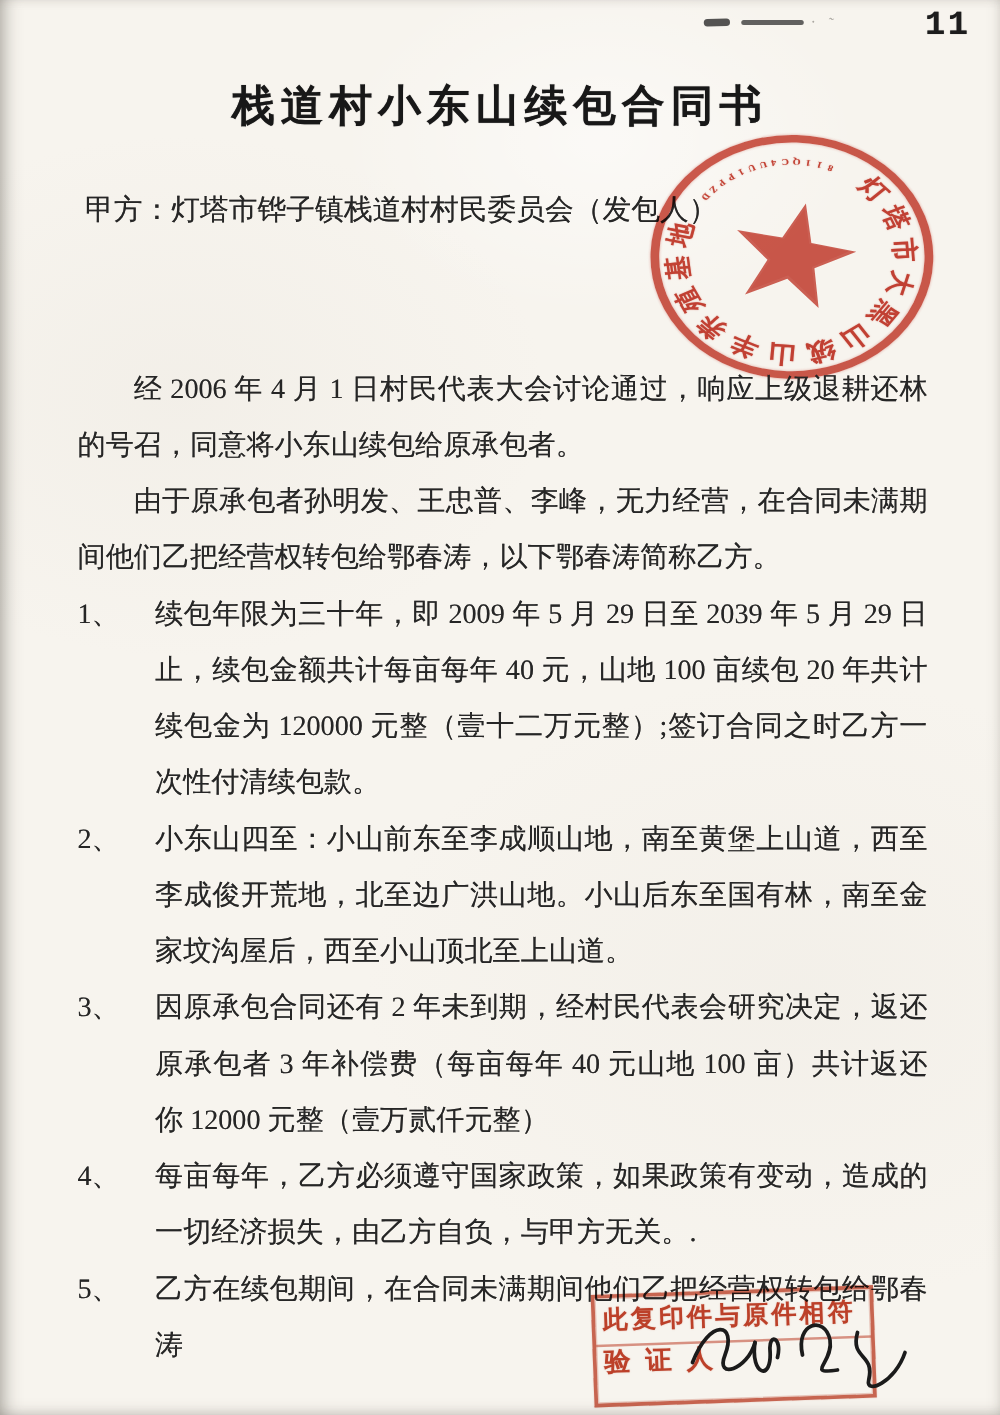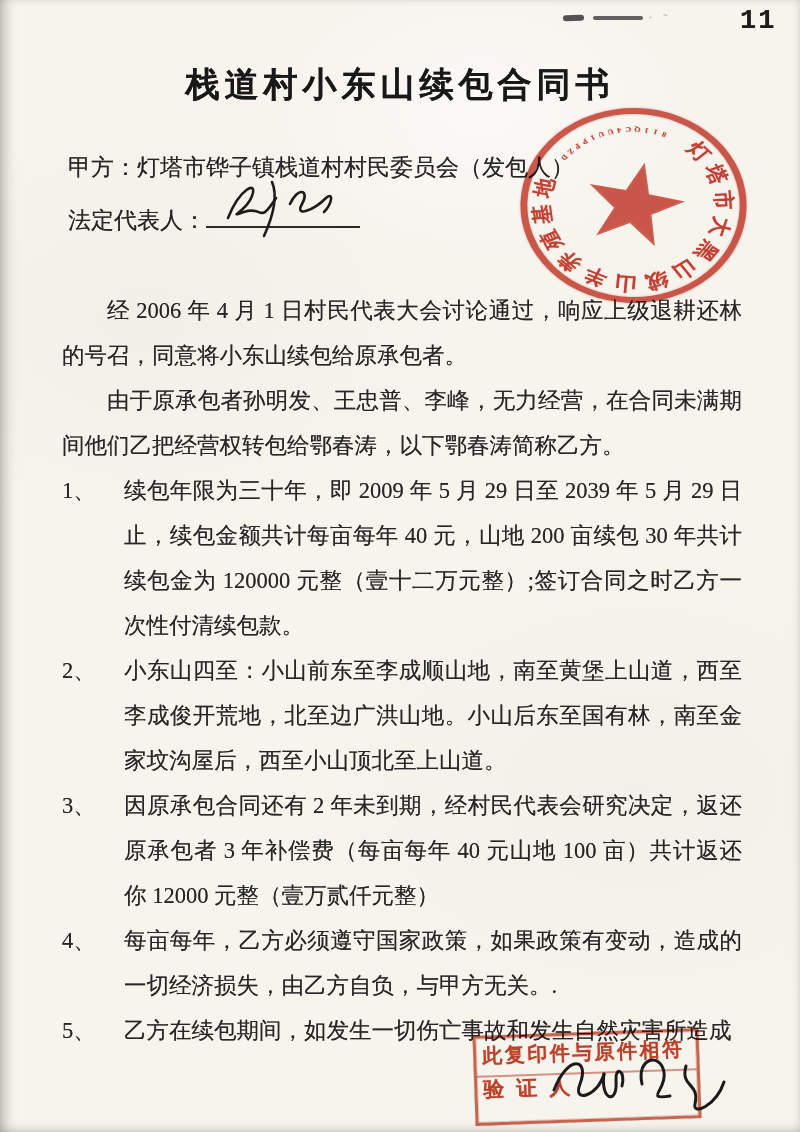--- a/index.html
+++ b/index.html
@@ -113,27 +113,20 @@
   <div class="mark3">·˜</div>
 
   <div class="page-number">11</div>
 
   <h1 class="title">栈道村小东山续包合同书</h1>
 
   <div class="line party-a">
     <span>甲方：</span><span>灯塔市铧子镇栈道村村民委员会（发包人）</span>
   </div>
 
-  <div class="line legal-rep">
-    <span>法定代表人：</span><span class="sig-line rep"><svg class="sig-svg" width="150" height="66" viewBox="0 0 150 66" title="李峰">
-          <path d="M14 44 C26 14, 44 6, 38 22 C32 38, 12 44, 30 38 C50 31, 44 52, 62 24"></path>
-          <path d="M58 8 C64 22, 60 40, 50 62"></path>
-          <path d="M76 30 C84 12, 96 16, 88 30 C80 44, 100 36, 112 24 C120 17, 118 30, 110 38"></path>
-        </svg></span>
-  </div>
 
 
   <div class="round-stamp">
     <div class="ring-rot">
       <div class="ring-chars">
           <span style="transform: rotate(-118deg) translateY(-80px);">灯</span>
           <span style="transform: rotate(-98.3333deg) translateY(-80px);">塔</span>
           <span style="transform: rotate(-78.6667deg) translateY(-80px);">市</span>
           <span style="transform: rotate(-59deg) translateY(-80px);">大</span>
           <span style="transform: rotate(-39.3333deg) translateY(-80px);">黑</span>
@@ -167,37 +160,37 @@
       <polygon points="50,8 59.5,36 89,36.5 65.5,55 74.5,83 50,65.5 25.5,83 34.5,55 11,36.5 40.5,36" fill="#c5392b" opacity="0.55"></polygon>
     </svg>
   </div>
 
   <div class="doc-body">
     <p>经 2006 年 4 月 1 日村民代表大会讨论通过，响应上级退耕还林的号召，同意将小东山续包给原承包者。</p>
     <p>由于原承包者孙明发、王忠普、李峰，无力经营，在合同未满期间他们乙把经营权转包给鄂春涛，以下鄂春涛简称乙方。</p>
 
     <div class="clause">
       <span class="c-num">1、</span>
-      <span class="c-text">续包年限为三十年，即 2009 年 5 月 29 日至 2039 年 5 月 29 日止，续包金额共计每亩每年 40 元，山地 200 亩续包 30 年共计续包金为 120000 元整（壹十二万元整）;签订合同之时乙方一次性付清续包款。</span>
+      <span class="c-text">续包年限为三十年，即 2009 年 5 月 29 日至 2039 年 5 月 29 日止，续包金额共计每亩每年 40 元，山地 100 亩续包 20 年共计续包金为 120000 元整（壹十二万元整）;签订合同之时乙方一次性付清续包款。</span>
     </div>
     <div class="clause">
       <span class="c-num">2、</span>
       <span class="c-text">小东山四至：小山前东至李成顺山地，南至黄堡上山道，西至李成俊开荒地，北至边广洪山地。小山后东至国有林，南至金家坟沟屋后，西至小山顶北至上山道。</span>
     </div>
     <div class="clause">
       <span class="c-num">3、</span>
       <span class="c-text">因原承包合同还有 2 年未到期，经村民代表会研究决定，返还原承包者 3 年补偿费（每亩每年 40 元山地 100 亩）共计返还你 12000 元整（壹万贰仟元整）</span>
     </div>
     <div class="clause">
       <span class="c-num">4、</span>
       <span class="c-text">每亩每年，乙方必须遵守国家政策，如果政策有变动，造成的一切经济损失，由乙方自负，与甲方无关。.</span>
     </div>
     <div class="clause">
       <span class="c-num">5、</span>
-      <span class="c-text">乙方在续包期间，如发生一切伤亡事故和发生自然灾害所造成</span>
+      <span class="c-text">乙方在续包期间，在合同未满期间他们乙把经营权转包给鄂春涛</span>
     </div>
   </div>
 
   <div class="verify-stamp">
     <div class="vs-line1">此复印件与原件相符</div>
     <div class="vs-divider"></div>
     <div class="vs-line2">验证人</div>
   </div>
 
   <svg class="verify-sig" width="190" height="85" viewBox="0 0 190 85">

